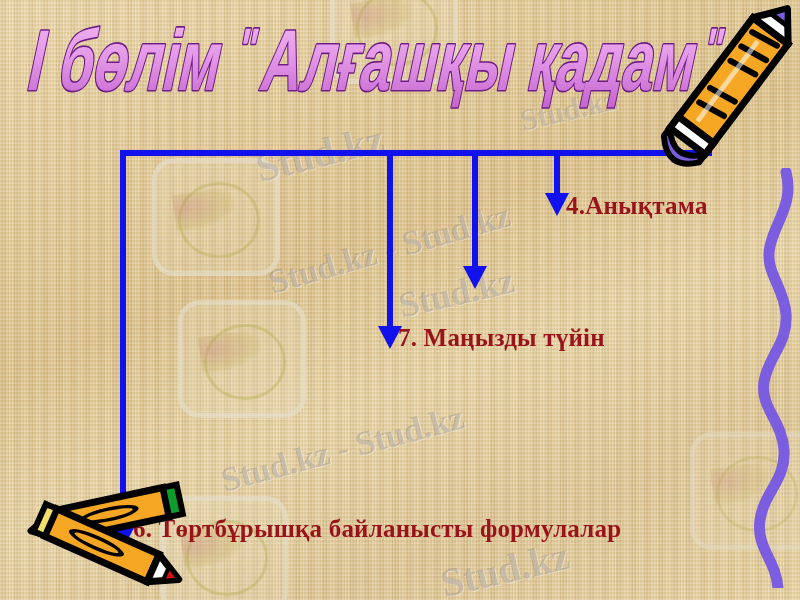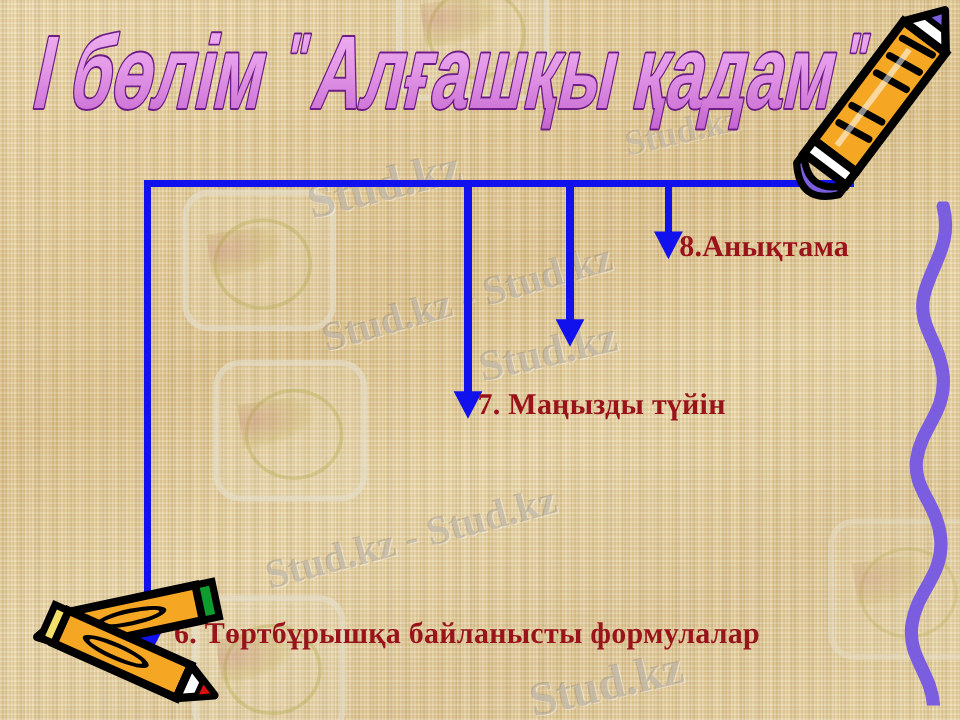--- a/index.html
+++ b/index.html
@@ -47,21 +47,21 @@
     font-weight:700;
     color:#99131b;
     white-space:nowrap;
     letter-spacing:0.2px;
   }
   #item1{left:566px;top:192px;font-size:25px;}
   #item2{left:482px;top:263px;font-size:25px;}
   #item3{left:398px;top:324px;font-size:25px;}
   #item4{left:285px;top:390px;font-size:25px;}
   #item5{left:214px;top:451px;font-size:25px;}
-  #item6{left:145px;top:515px;font-size:25px;}
+  #item6{left:133px;top:515px;font-size:25px;}
   
   .deco{position:absolute;pointer-events:none;}
 </style>
 </head>
 <body>
 
 <div id="slide">
 
   <div class="wm-logo" style="left:152px;top:158px;width:118px;height:108px;"></div>
   <div class="wm-logo" style="left:178px;top:300px;width:118px;height:108px;"></div>
@@ -105,21 +105,21 @@
       <line x1="557" y1="153" x2="557" y2="196"></line>
     </g>
     <g fill="#1111ee" stroke="none">
       <polygon points="123,549 111,526 135,526"></polygon>
       <polygon points="390,349 378,326 402,326"></polygon>
       <polygon points="475,289 463,266 487,266"></polygon>
       <polygon points="557,216 545,193 569,193"></polygon>
     </g>
   </svg>
 
-  <div class="item" id="item1">8.Анықтама</div>
+  <div class="item" id="item1">4.Анықтама</div>
   <div class="item" id="item3">7. Маңызды түйін</div>
   <div class="item" id="item6">6. Төртбұрышқа байланысты формулалар</div>
 
   <svg class="deco" style="left:742px;top:168px;" width="58" height="420" viewBox="0 0 58 420" xmlns="http://www.w3.org/2000/svg">
     <path d="M44,4 C52,36 34,52 28,78 C22,104 42,118 44,146 C46,176 26,188 22,214 C18,240 40,252 42,282 C44,312 22,324 18,352 C14,380 34,392 36,420" fill="none" stroke="#7b5de0" stroke-width="11" stroke-linecap="round"></path>
   </svg>
 
   <svg class="deco" style="left:652px;top:2px;" width="148" height="176" viewBox="0 0 148 176" xmlns="http://www.w3.org/2000/svg">
     <g transform="rotate(37 74 88)">
 

